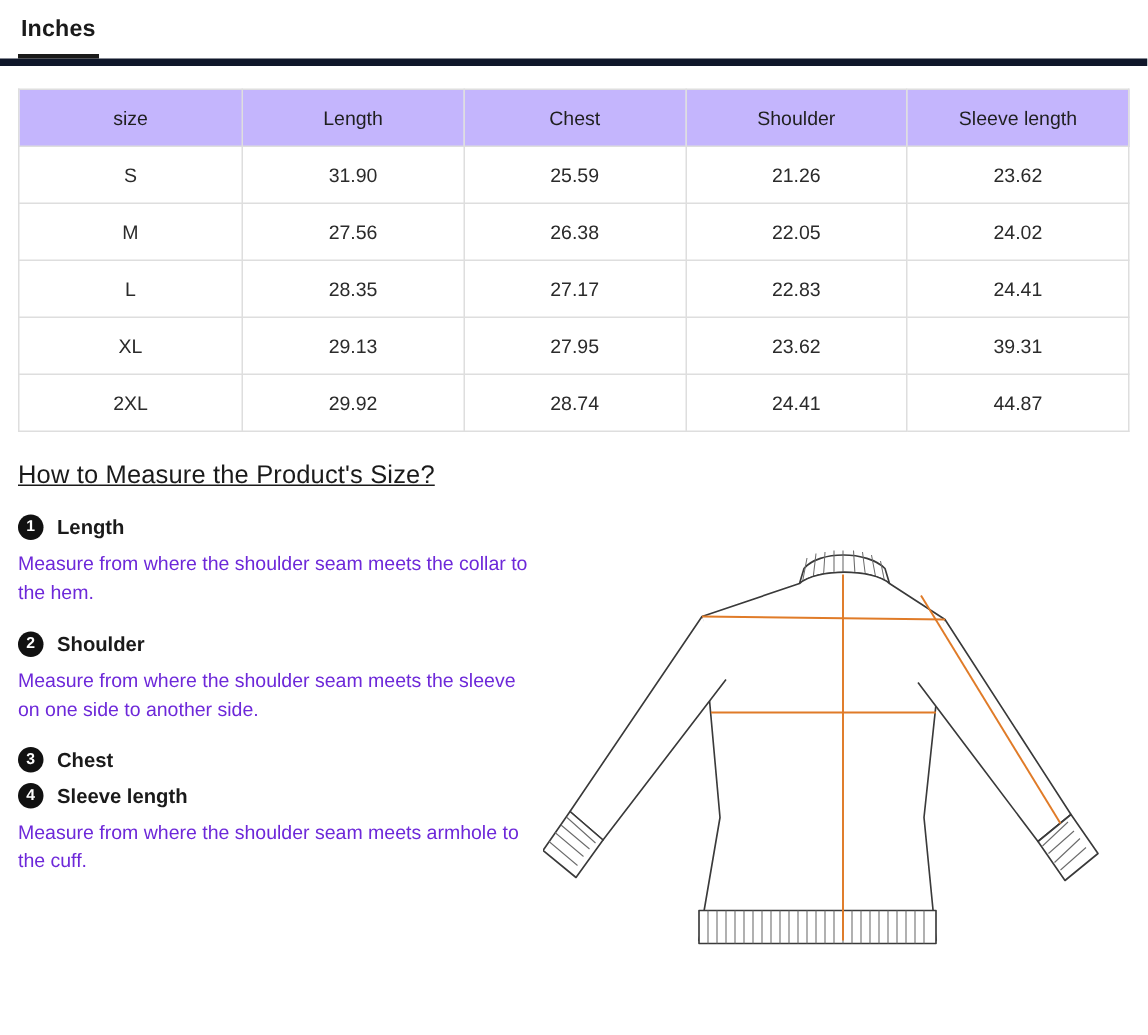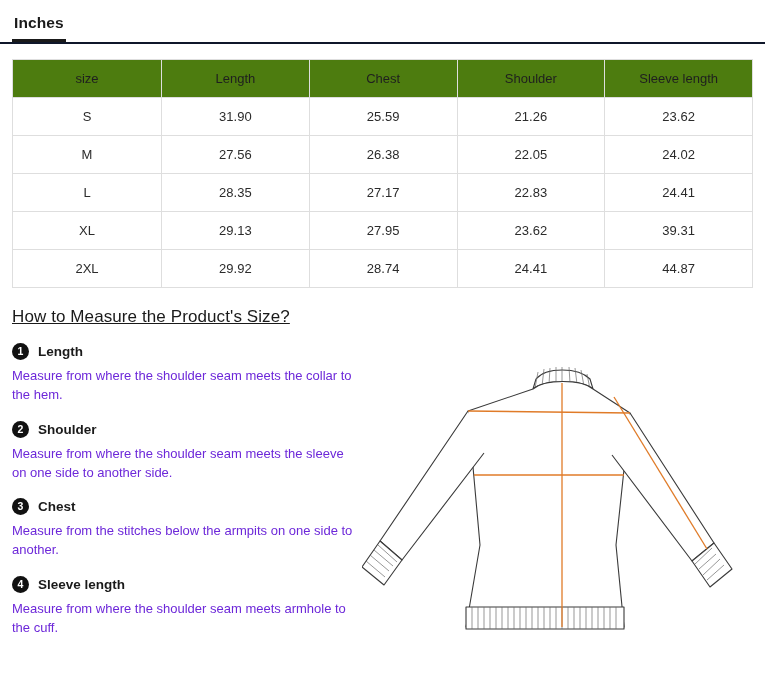--- a/index.html
+++ b/index.html
@@ -12,21 +12,21 @@
     overflow: hidden;
   }
   .page { position: relative; width: 765px; height: 690px; }
 
   
   .tabs {
     display: flex;
     align-items: flex-end;
     gap: 34px;
     padding: 6px 20px 0 12px;
-    border-bottom: 2px solid #0f172a;
+    border-bottom: 5px solid #0f172a;
     height: 44px;
   }
   .tab {
     font-size: 15.5px;
     padding: 0 2px 10px 2px;
     color: #9b9b9b;
     cursor: pointer;
     letter-spacing: .1px;
     line-height: 1;
   }
@@ -46,21 +46,21 @@
   }
   table.size-table th, table.size-table td {
     border: 1px solid #dedede;
     text-align: center;
     font-size: 13px;
     font-weight: normal;
     color: #2b2b2b;
     height: 38px;
     padding: 0;
   }
-  table.size-table th { background: #4d7c0f; color: #1f1f1f; }
+  table.size-table th { background: #c4b5fd; color: #1f1f1f; }
   table.size-table col.c0 { width: 149px; }
 
   
   .howto-title {
     font-size: 17px;
     color: #1a1a1a;
     padding: 19px 12px 0 12px;
     letter-spacing: .1px;
     text-decoration: underline;
   }
@@ -170,21 +170,20 @@
           <span class="step-name">Shoulder</span>
         </div>
         <p class="step-desc">Measure from where the shoulder seam meets the sleeve on one side to another side.</p>
       </div>
 
       <div class="step">
         <div class="step-head">
           <span class="badge">3</span>
           <span class="step-name">Chest</span>
         </div>
-        <p class="step-desc">Measure from the stitches below the armpits on one side to another.</p>
       </div>
 
       <div class="step">
         <div class="step-head">
           <span class="badge">4</span>
           <span class="step-name">Sleeve length</span>
         </div>
         <p class="step-desc">Measure from where the shoulder seam meets armhole to the cuff.</p>
       </div>
 

